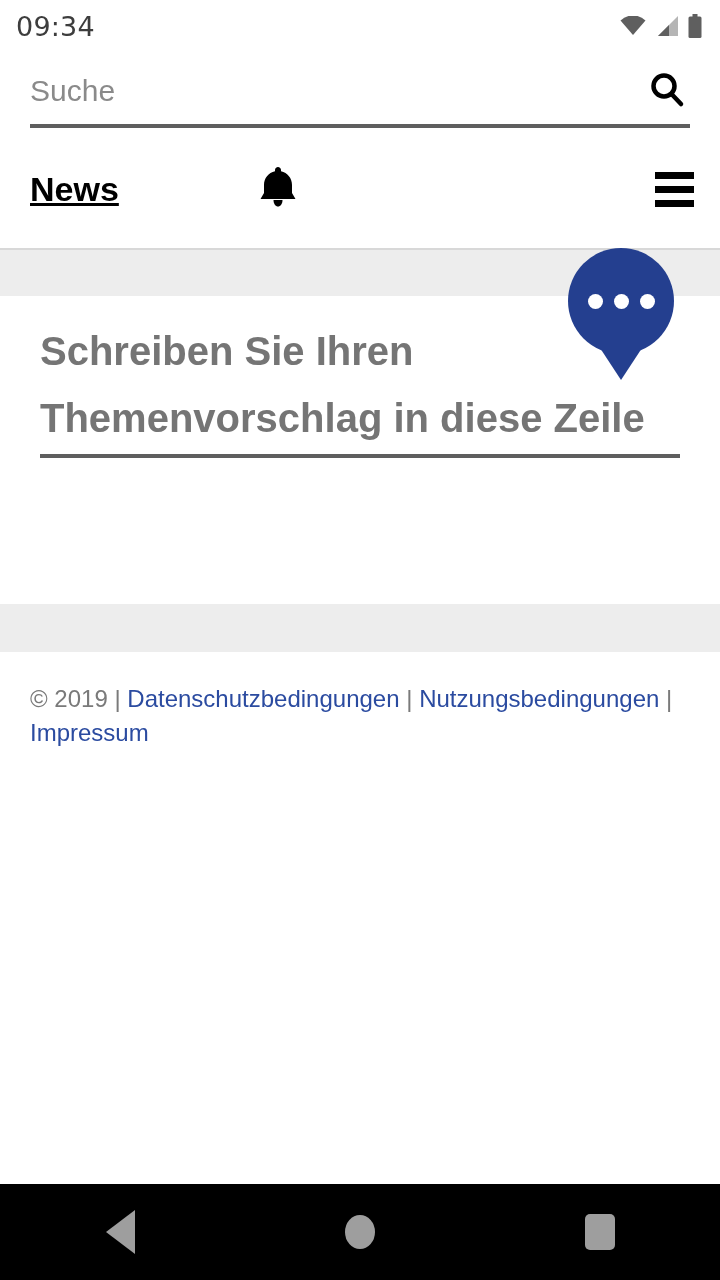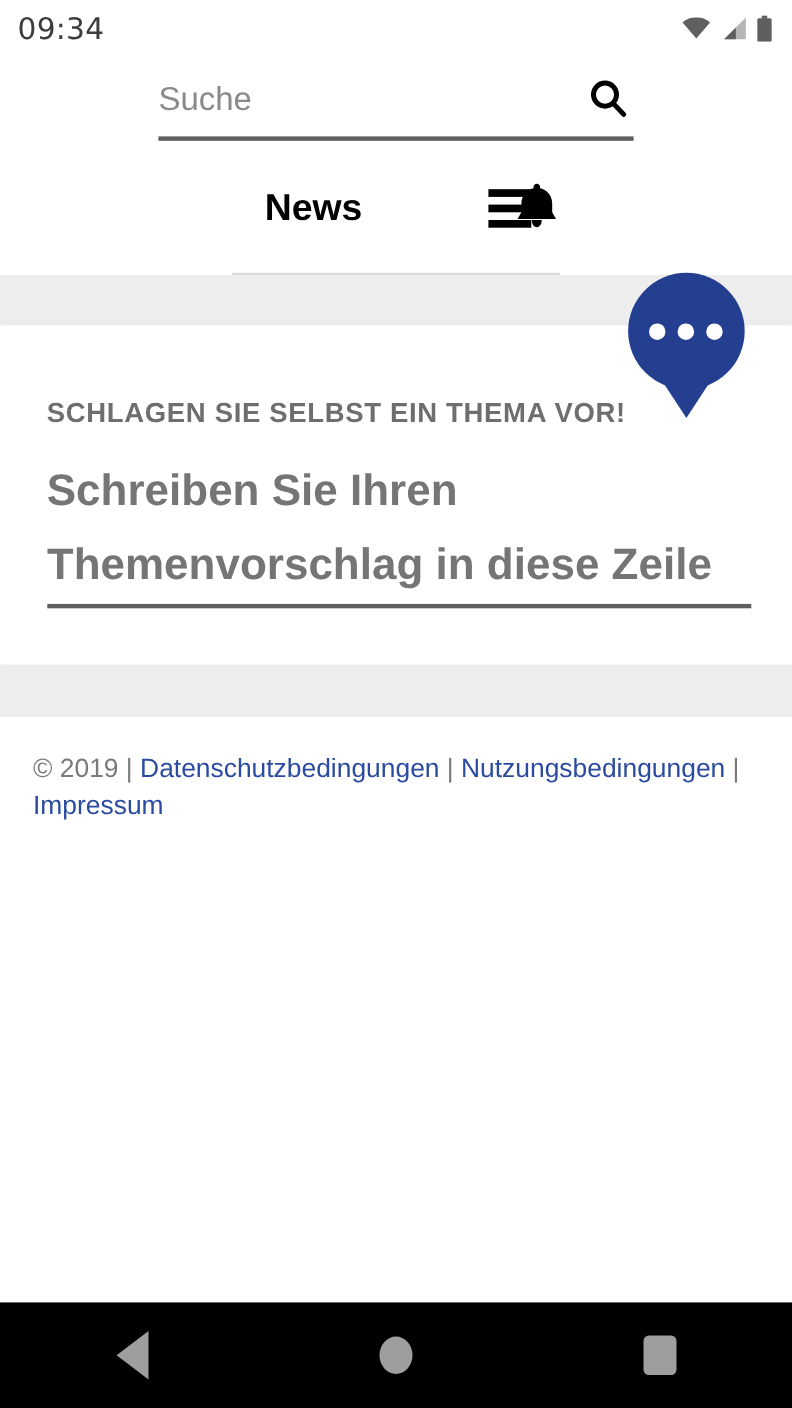--- a/index.html
+++ b/index.html
@@ -82,20 +82,21 @@
   }
 
   
   .main-nav {
     height: 120px;
     display: flex;
     align-items: center;
     background: #ffffff;
     border-bottom: 2px solid #d8d8d8;
     position: relative;
+    text-decoration: underline;
   }
   .nav-link {
     font-size: 34px;
     font-weight: bold;
     text-decoration: none;
     cursor: pointer;
     font-family: "Liberation Sans", sans-serif;
   }
   .nav-news { color: #000000; margin-left: 30px; }
   .nav-themen { color: #243f8f; margin-left: 139px; }
@@ -267,21 +268,20 @@
   .nav-recents {
     width: 30px; height: 36px;
     border-radius: 5px;
     background: #9e9e9e;
   }
 
   .page-body {
     display: flex;
     flex-direction: column;
     height: 1184px;
-    align-items: center;
   }
 </style>
 </head>
 <body>
 
 <div class="page-body">
 
   <div class="status-bar">
     <div class="status-time">09:34</div>
     <div class="status-icons">
@@ -339,21 +339,20 @@
 
   <div class="suggest-section">
 
     <div class="bubble">
       <span class="bubble-dot"></span>
       <span class="bubble-dot"></span>
       <span class="bubble-dot"></span>
       <span class="bubble-tail"></span>
     </div>
 
-    <div class="suggest-kicker">SCHLAGEN SIE SELBST EIN THEMA VOR!</div>
 
     <div class="suggest-field-wrap">
       <textarea class="suggest-field" placeholder="Schreiben Sie Ihren Themenvorschlag in diese Zeile" style=""></textarea>
       <div class="suggest-underline"></div>
     </div>
   </div>
 
   <div class="gray-band band-bottom"></div>
 
   <div class="footer">

